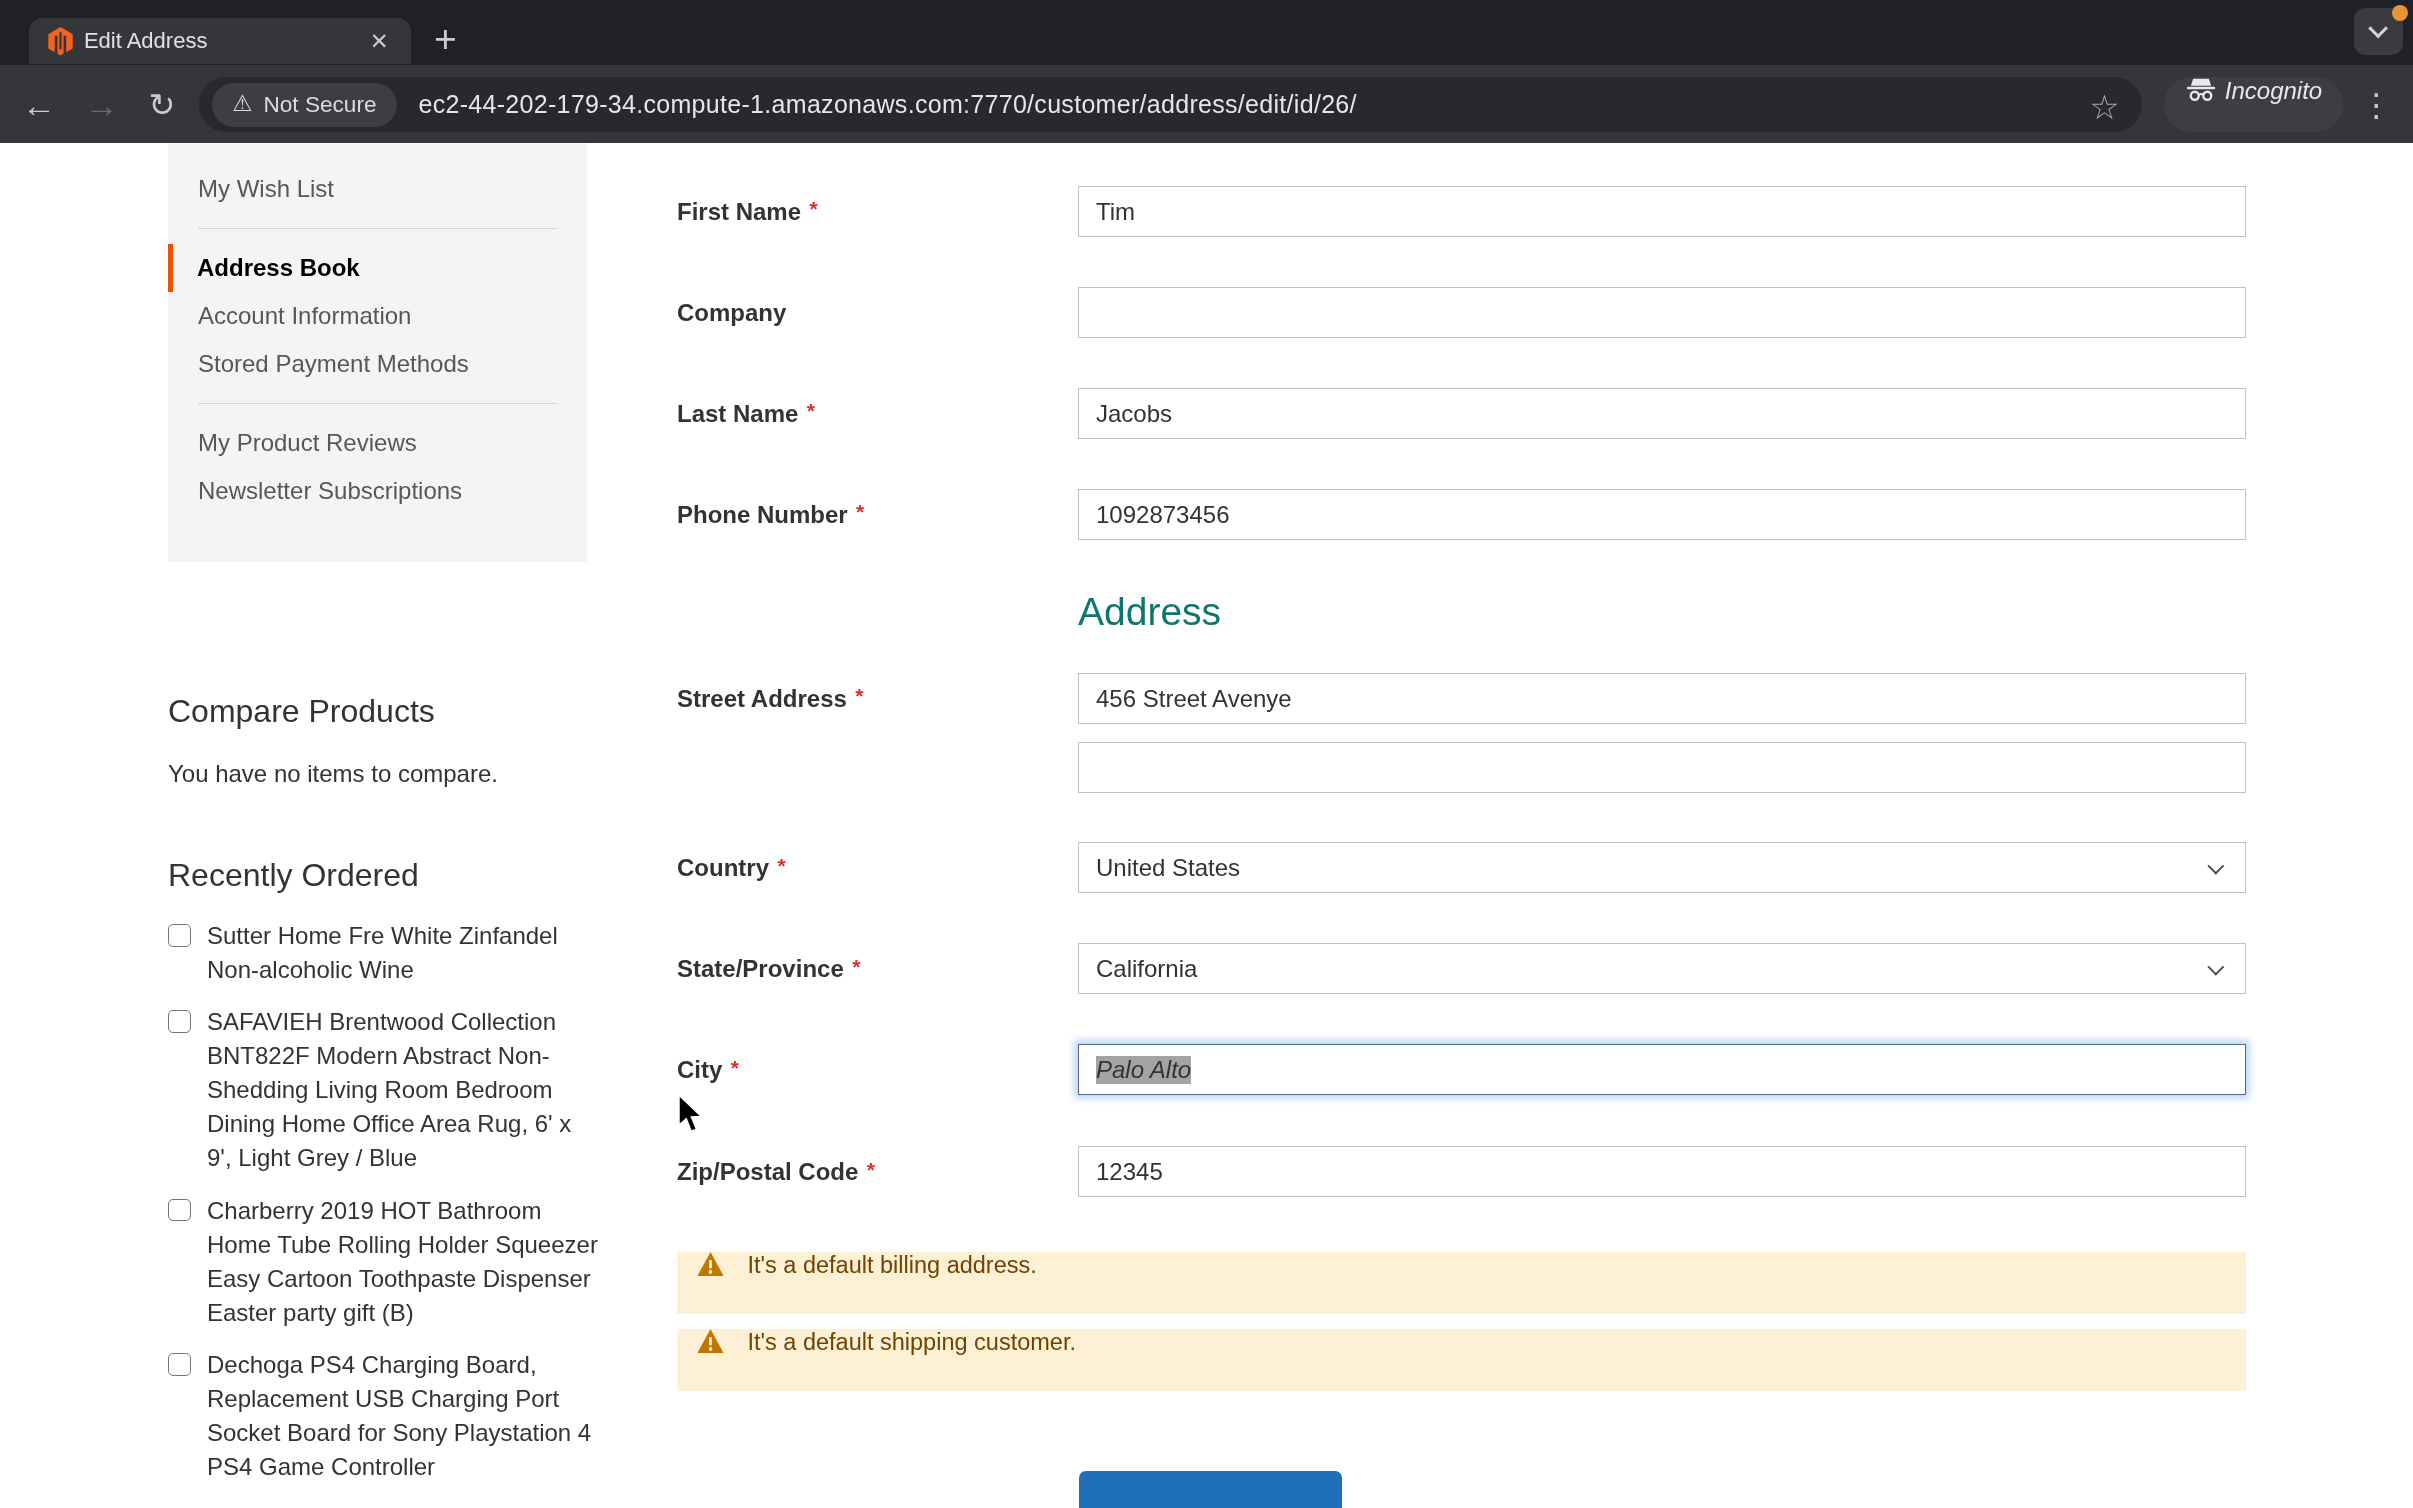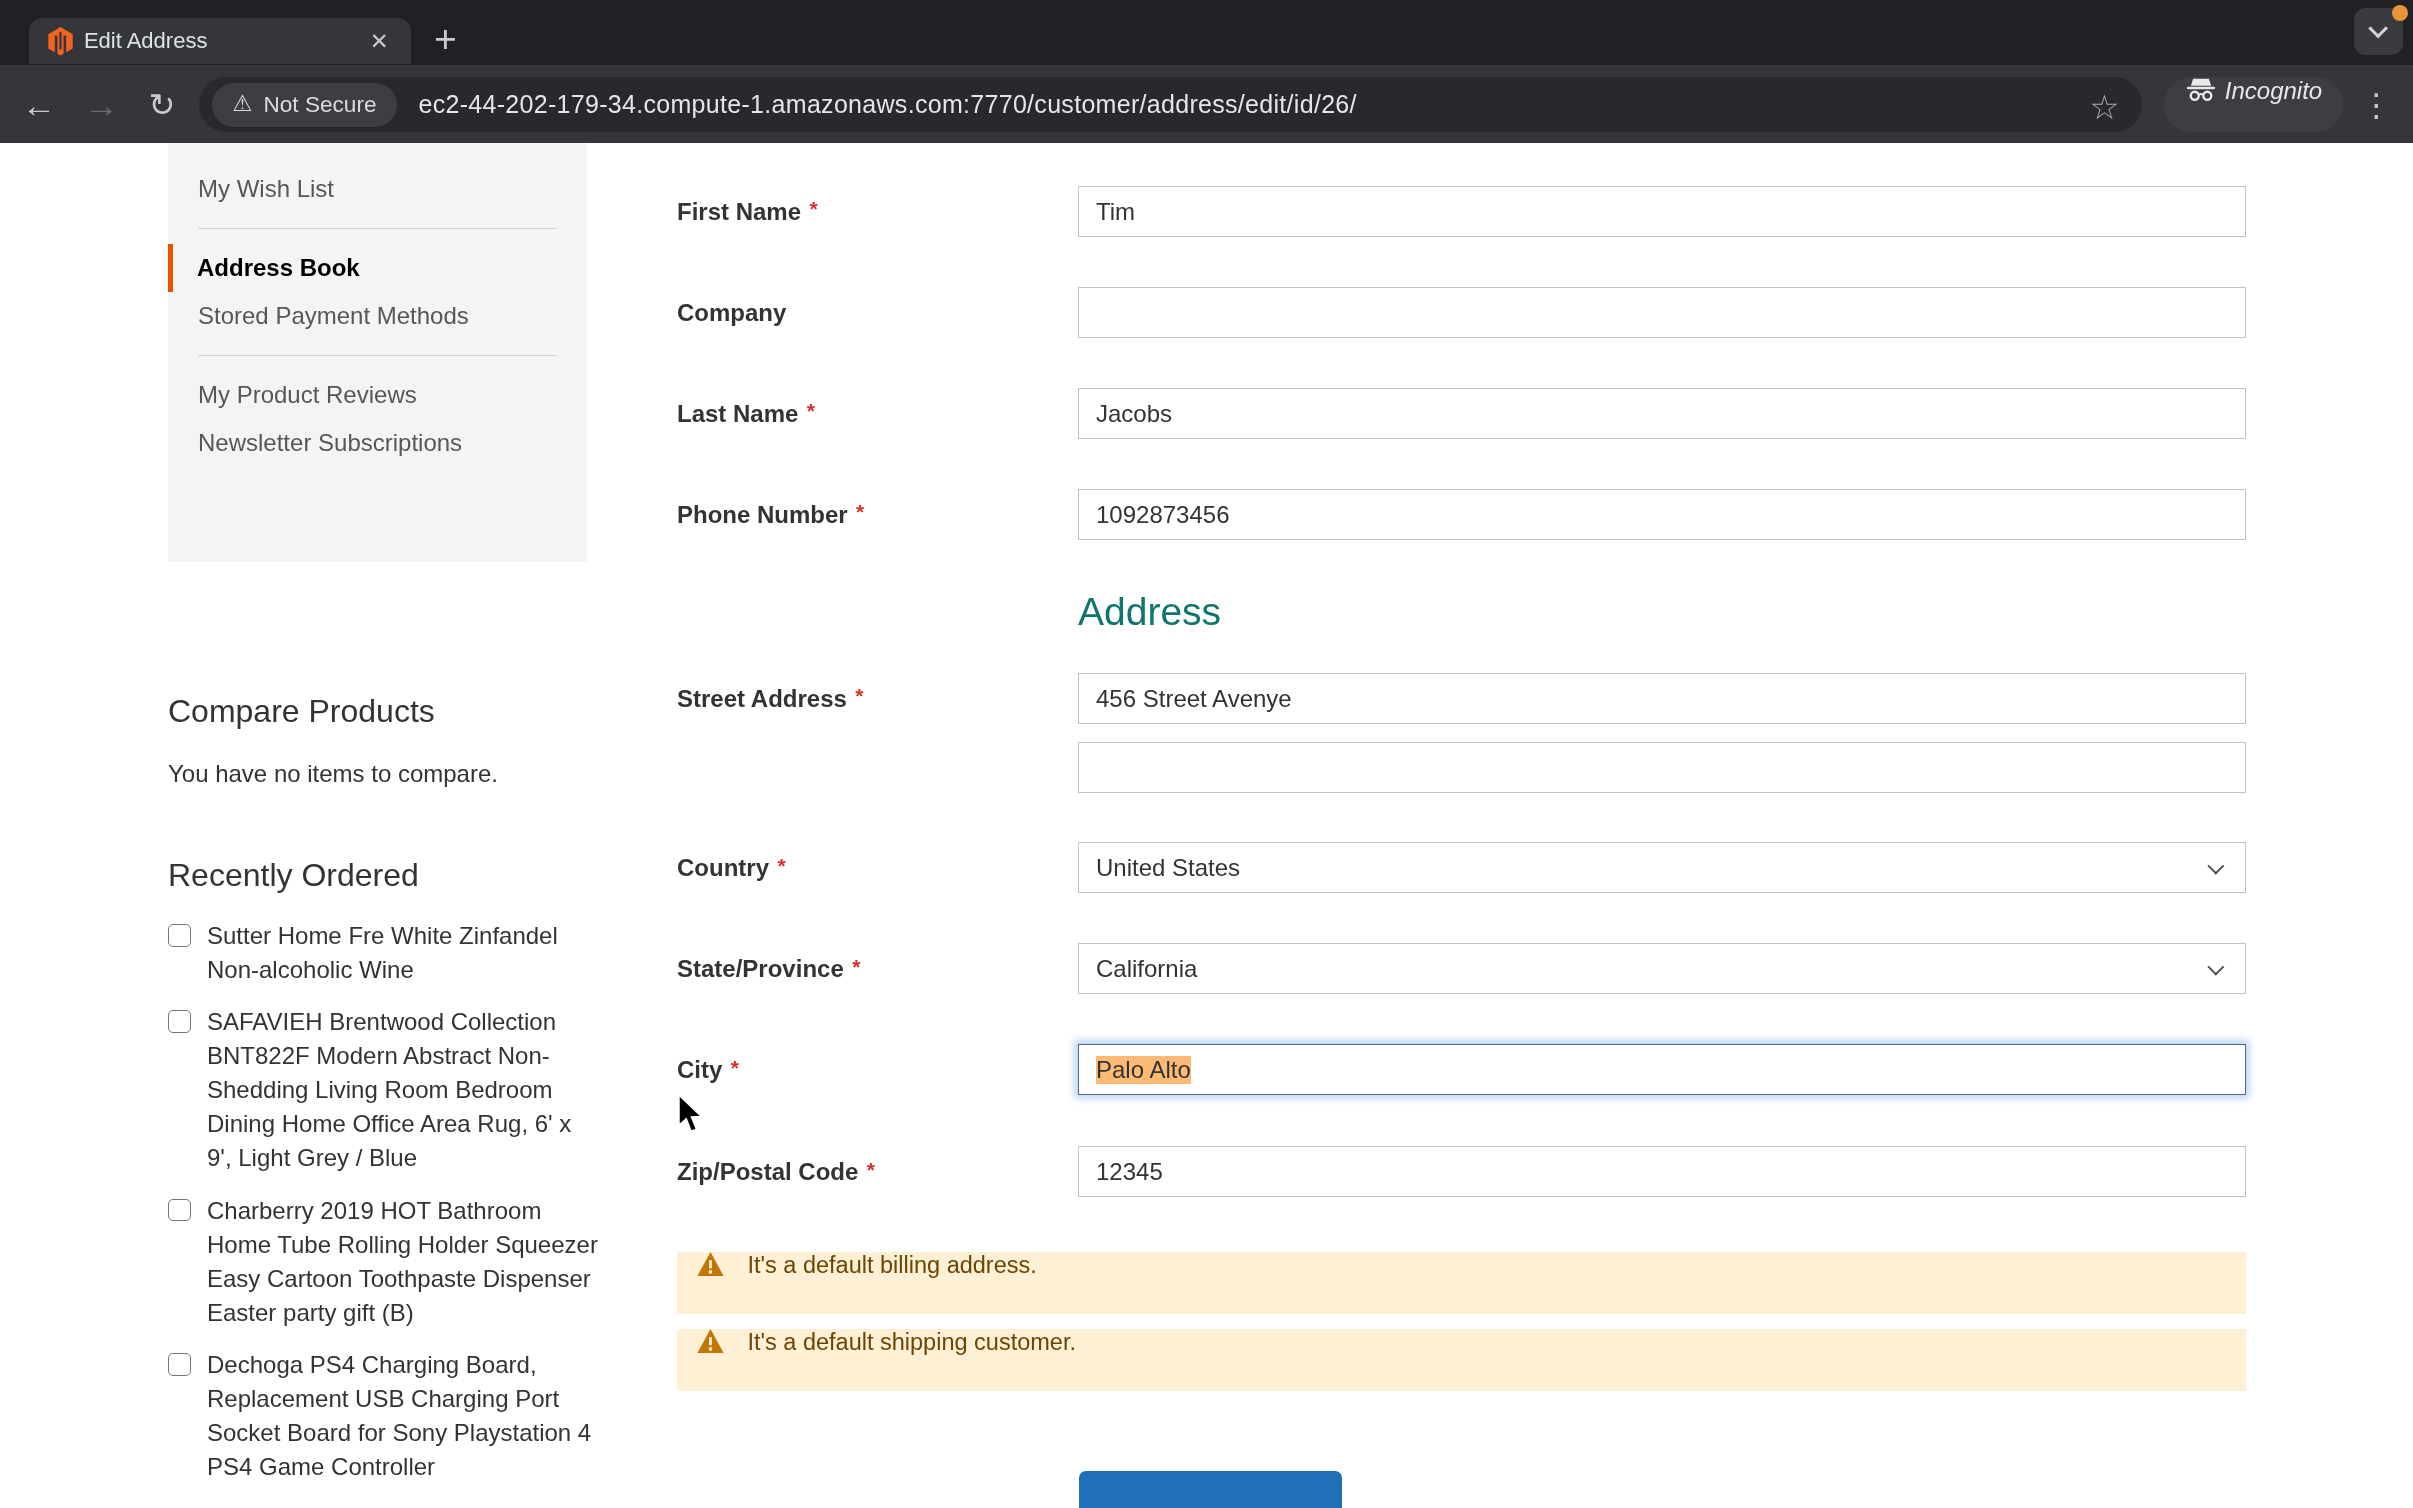--- a/index.html
+++ b/index.html
@@ -70,21 +70,21 @@
            font-size:24px; color:#333; padding:0 17px; border-radius:0; }
   .selectbox { flex:1; height:51px; border:1.7px solid #c2c2c2; background:#fff; position:relative;
                display:flex; align-items:center; padding:0 17px; font-size:24px; color:#333; cursor:default; }
   .select-caret { position:absolute; right:23.5px; top:17px; width:11.7px; height:11.7px;
                   border-right:2.5px solid #4a4a4a; border-bottom:2.5px solid #4a4a4a; transform:rotate(45deg); }
   .row-street2 { margin-bottom:49px; }
   .row-street1 { margin-bottom:18.4px; }
   .row-city { margin-bottom:51px; }
   .row-zip { margin-bottom:55px; }
   .field.focused { border:1.7px solid #54698a; box-shadow:0 0 7.5px 4.2px #b9d3f3; display:flex; align-items:center; }
-  .sel-text { background:#fdba74; }
+  .sel-text { background:#a3a3a3;font-style:italic; }
   .address-heading { margin:20px 0 39px 401px; font-size:39px; font-weight:300; color:#0f766e; }
 
   .msg-banner { display:flex; width:1569px; height:62px; background:#fdf0d5;
                 padding-left:20px; gap:23.5px; margin-bottom:14.2px; }
   .msg-text { font-size:23.5px; color:#6f4400; }
   .save-btn { display:block; margin:80px 0 0 402px; width:263px; height:59px; background:#1f70b8;
               border:none; border-radius:6.7px; }
 
   .cursor { position:absolute; left:675px; top:1092px; pointer-events:none; }
 </style>
@@ -134,20 +134,21 @@
   <span class="menu-dots">⋮</span>
 </div>
 
 <div class="content">
 
   <div class="left-col">
     <nav class="account-nav">
       <a class="nav-item">My Wish List</a>
       <hr class="nav-divider">
       <a class="nav-item current">Address Book</a>
+      <a class="nav-item">Account Information</a>
       <a class="nav-item">Stored Payment Methods</a>
       <hr class="nav-divider">
       <a class="nav-item">My Product Reviews</a>
       <a class="nav-item">Newsletter Subscriptions</a>
     </nav>
 
     <h2 class="side-heading compare-heading">Compare Products</h2>
     <p class="compare-empty">You have no items to compare.</p>
 
     <h2 class="side-heading recent-heading">Recently Ordered</h2>

